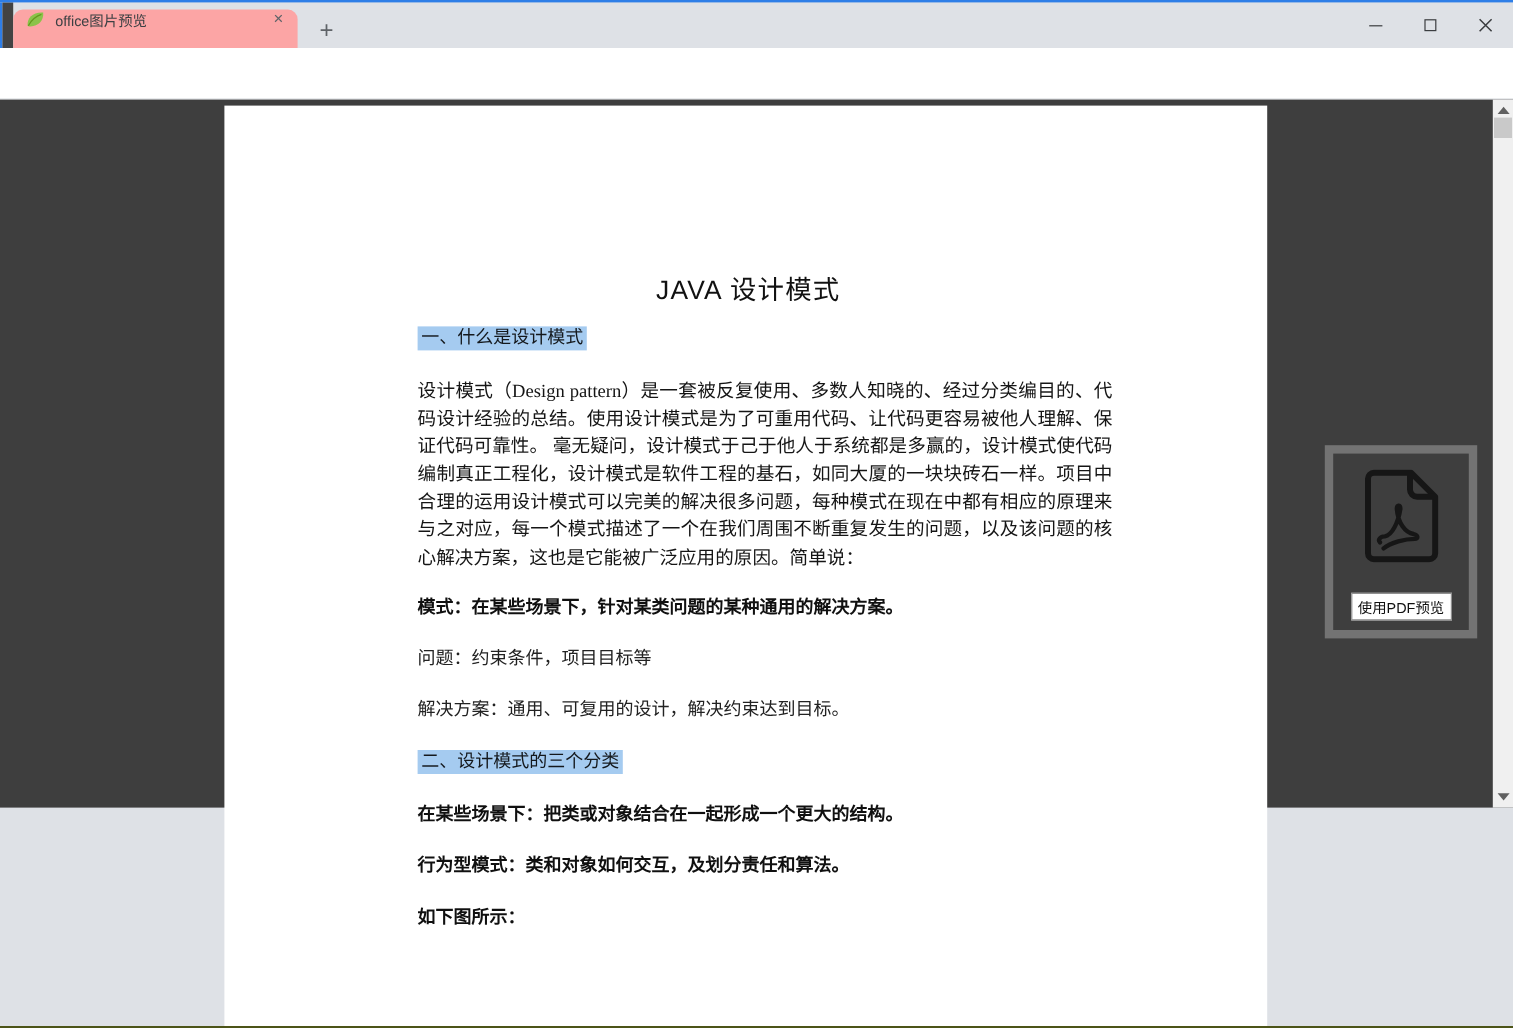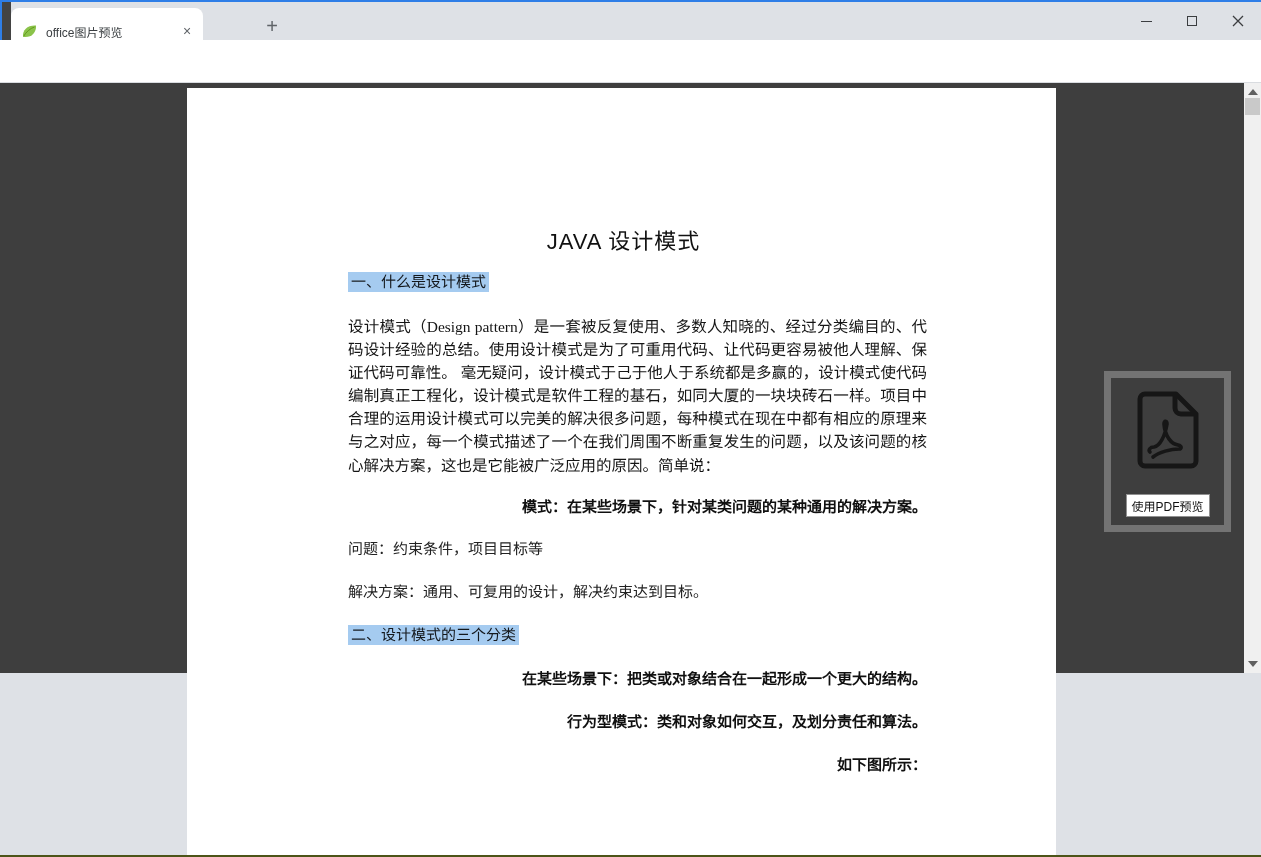--- a/index.html
+++ b/index.html
@@ -3,22 +3,22 @@
 <meta charset="utf-8">
 <style>
   html,body{margin:0;padding:0;background:#222;}
   .window{position:relative;width:1261px;height:857px;overflow:hidden;
     font-family:"Liberation Sans","DejaVu Sans",sans-serif;background:#DEE1E6;}
   
   .accent-top{position:absolute;left:0;top:0;width:100%;height:2px;background:#2E7EE7;z-index:9;}
   .tabstrip{position:absolute;left:0;top:2px;width:100%;height:38px;background:#DEE1E6;}
   .corner-blue{position:absolute;left:0;top:0;width:2px;height:38px;background:#2E7EE7;}
   .corner-dark{position:absolute;left:2px;top:0;width:9px;height:38px;background:#434343;}
-  .tab{position:absolute;left:11px;top:6px;width:192px;height:32px;background:#ffffff;
-    border-radius:8px 8px 0 0;display:flex;align-items:flex-end;padding:0 8px 0 10px;box-sizing:border-box;}
+  .tab{position:absolute;left:11px;top:6px;width:237px;height:32px;background:#fca5a5;
+    border-radius:8px 8px 0 0;display:flex;align-items:flex-start;padding:0 8px 0 10px;box-sizing:border-box;}
   .favicon{width:17px;height:17px;flex:0 0 auto;display:flex;}
   .tab-title{flex:1;margin-left:8px;font-size:12px;color:#3C4043;white-space:nowrap;overflow:hidden;text-overflow:ellipsis;}
   .tab-close{flex:0 0 auto;width:16px;height:16px;line-height:15px;text-align:center;color:#5F6368;
     font-size:14px;border-radius:8px;cursor:pointer;}
   .newtab{position:absolute;left:258px;top:11px;width:28px;height:28px;text-align:center;line-height:26px;
     font-size:20px;color:#5F6368;cursor:pointer;}
   .wc{position:absolute;right:0;top:0;height:38px;display:flex;}
   .wc-btn{width:46px;height:38px;display:flex;align-items:center;justify-content:center;cursor:pointer;}
   .min-glyph{display:block;width:11px;height:1px;background:#3B3D40;}
   .max-glyph{display:block;width:10px;height:10px;border:1px solid #3B3D40;box-sizing:border-box;}
@@ -43,21 +43,21 @@
   .page{position:absolute;left:187px;top:5px;width:869px;height:769px;background:#fff;overflow:hidden;}
   .doc{padding:140px 129px 0 133px;color:#1B1B1B;}
   .doc-title{margin:0 0 16px 0;font-size:22px;font-weight:500;text-align:center;line-height:28px;
     letter-spacing:1px;font-family:"Liberation Sans","DejaVu Sans",sans-serif;color:#111;}
   .blk{margin:0;padding-left:28px;}
   .blk.heading{line-height:20px;margin:0 0 23px 0;font-family:"Liberation Serif","DejaVu Serif",serif;font-size:15px;}
   .blk.heading .hl{background:#A5CBF0;padding:2px 3px;color:#14181c;}
   .blk.para{font-family:"Liberation Serif","DejaVu Serif",serif;font-size:15.5px;line-height:23.1px;
     text-align:justify;margin:0 0 19px 0;color:#151515;}
   .blk.bold{font-family:"Liberation Sans","DejaVu Sans",sans-serif;font-weight:bold;font-size:15px;
-    line-height:21px;margin:0 0 22px 0;color:#101010;text-align:right;}
+    line-height:21px;margin:0 0 22px 0;color:#101010;}
   .blk.plain{font-family:"Liberation Serif","DejaVu Serif",serif;font-size:15px;line-height:21px;
     margin:0 0 22px 0;color:#222;}
   
   .pdf-btn{position:absolute;left:1104px;top:288px;width:113px;height:147px;border:7px solid #737373;cursor:pointer;}
   .pdf-btn svg{display:block;margin:13px auto 0 auto;}
   .pdf-label{position:absolute;left:50%;bottom:8px;transform:translateX(-50%);background:#fff;border:1px solid #909090;
     font-size:12px;color:#111;padding:2px 5px;white-space:nowrap;}
   
   .scrollbar{position:absolute;right:0;top:0;width:17px;height:100%;background:#F0F0F0;}
   .sb-up{position:absolute;left:4px;top:6px;width:0;height:0;border-left:5px solid transparent;

